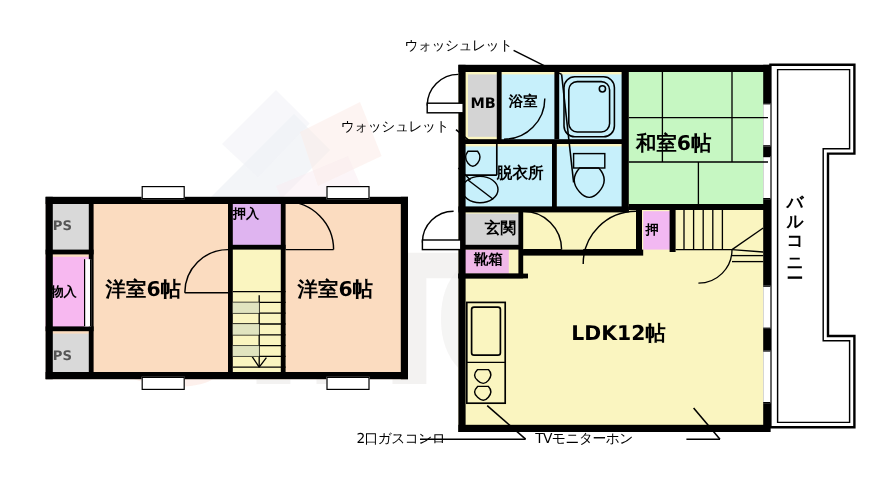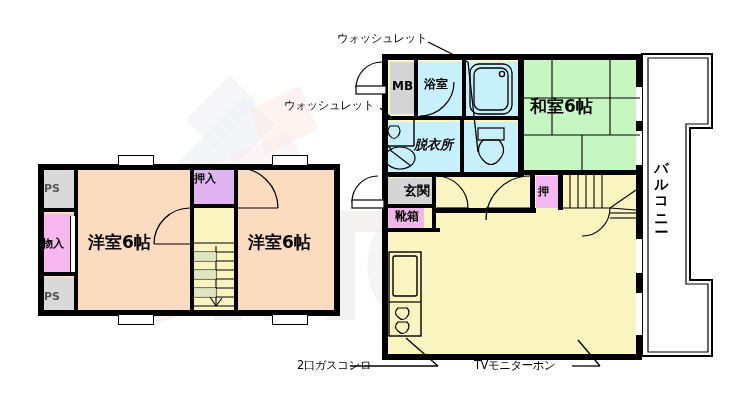--- a/index.html
+++ b/index.html
@@ -250,27 +250,28 @@
       <line x1="468" y1="62" x2="478" y2="152"></line>
       <line x1="380" y1="108" x2="392" y2="118"></line>
       <line x1="382" y1="140" x2="392" y2="150"></line>
       <line x1="350" y1="366" x2="438" y2="366"></line>
       <line x1="438" y1="366" x2="406" y2="338"></line>
       <line x1="572" y1="366" x2="600" y2="366"></line>
       <line x1="600" y1="366" x2="578" y2="340"></line>
     </g>
   </svg>
 
-  <div class="lbl roomname" style="left:530px;top:98px;">和室6帖</div>
+  <div class="lbl roomname" style="left:530px;top:112px;">和室6帖</div>
+  <div class="lbl roomname" style="left:476px;top:270px;">LDK12帖</div>
   <div class="lbl small" style="left:424px;top:78px;font-size:12px;">浴室</div>
-  <div class="lbl small" style="left:414px;top:138px;font-size:13px;font-style:italic;">脱衣所</div>
+  <div class="lbl small" style="left:414px;top:138px;font-size:13px;">脱衣所</div>
   <div class="lbl small" style="left:392px;top:80px;font-size:12px;">MB</div>
   <div class="lbl small" style="left:404px;top:184px;font-size:13px;">玄関</div>
   <div class="lbl tiny" style="left:395px;top:211px;font-size:12px;font-family:Liberation Mono, monospace;">靴箱</div>
   <div class="lbl tiny" style="left:538px;top:186px;font-size:11px;">押</div>
   <div class="lbl vert" style="left:655px;top:152px;">バルコニー</div>
 
   <div class="lbl ann" style="left:337px;top:33px;">ウォッシュレット</div>
   <div class="lbl ann" style="left:284px;top:100px;">ウォッシュレット</div>
   <div class="lbl ann" style="left:297px;top:360px;">2口ガスコンロ</div>
-  <div class="lbl ann" style="left:474px;top:360px;">TVモニターホン</div>
+  <div class="lbl ann" style="left:446px;top:360px;">TVモニターホン</div>
 
 </div>
 
 </body></html>

